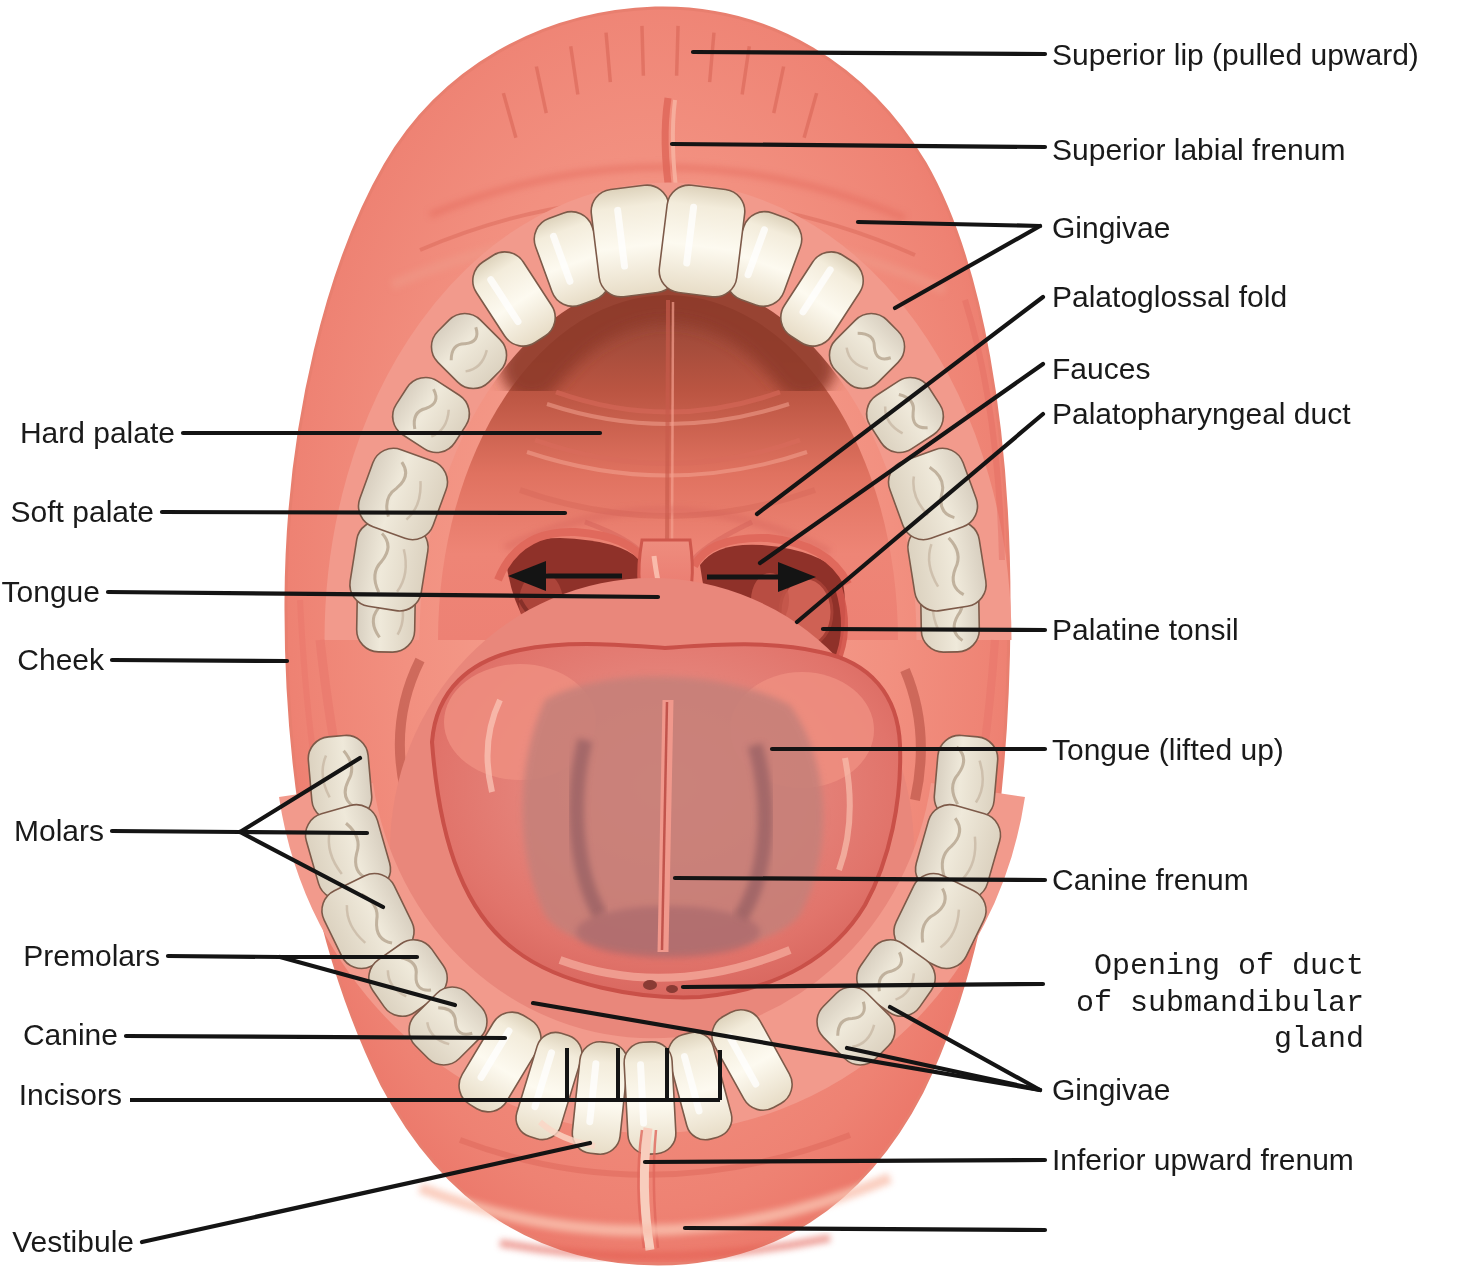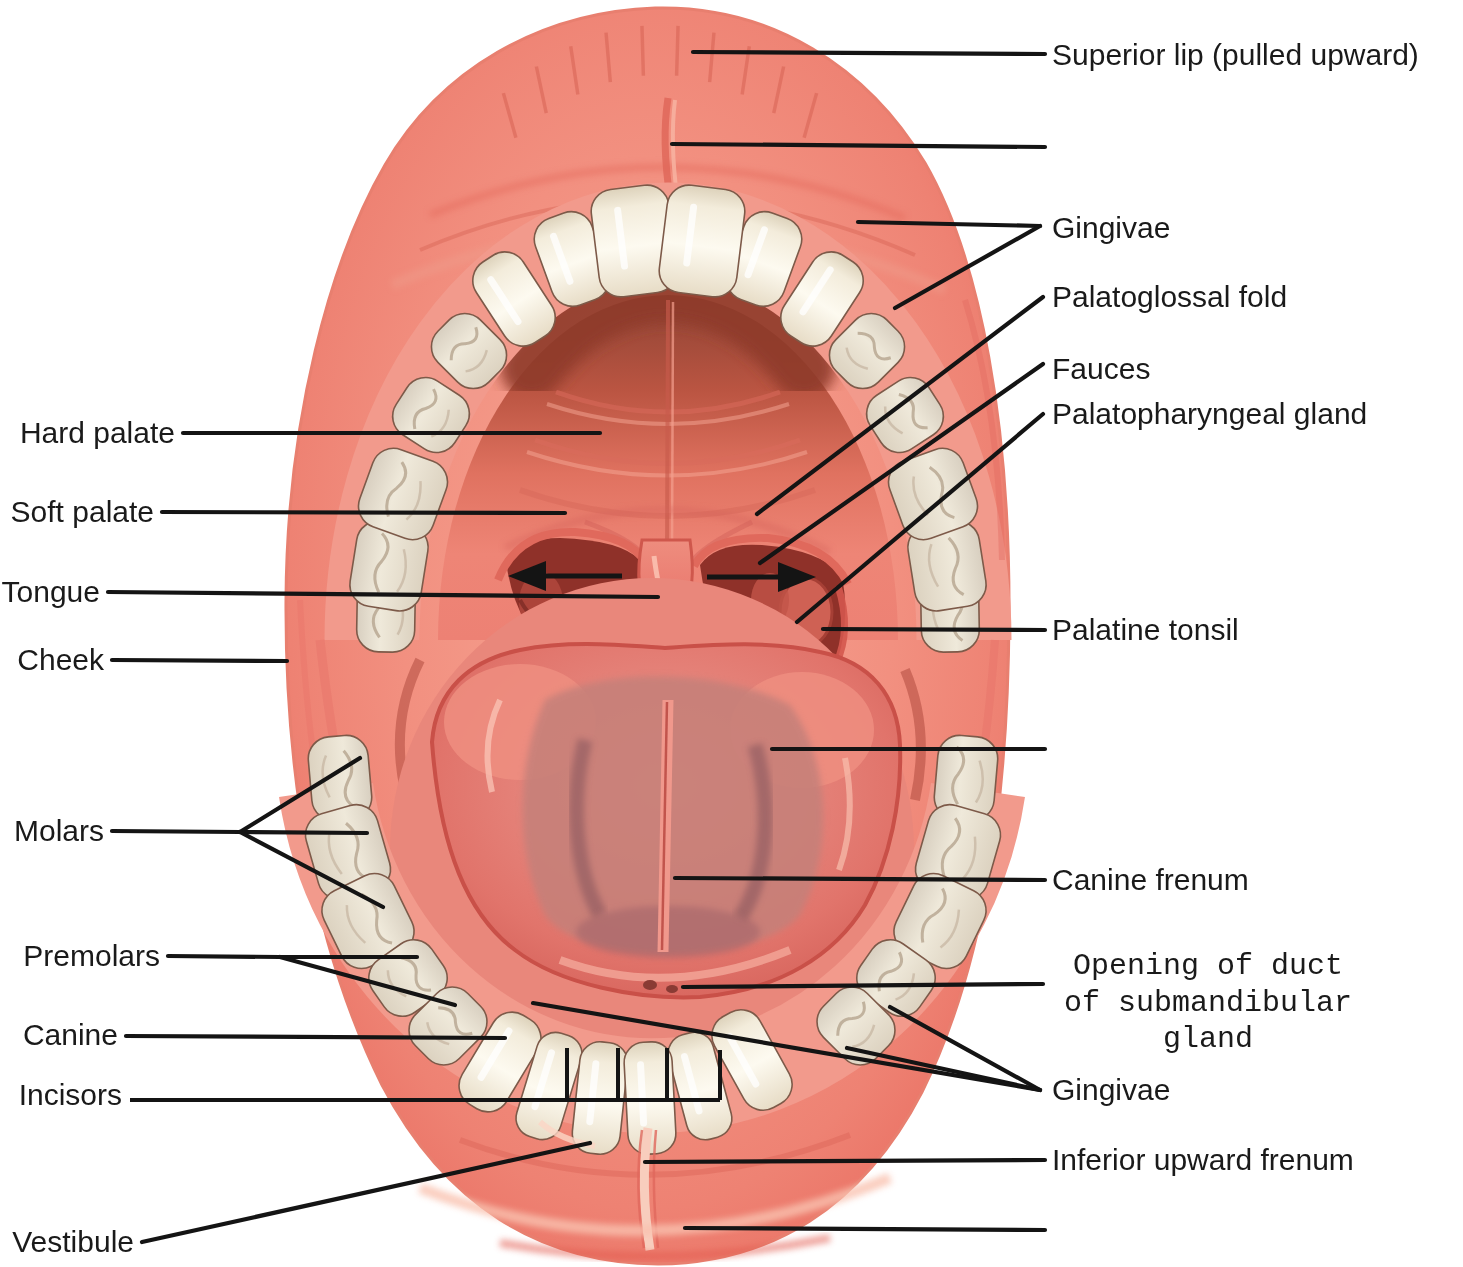--- a/index.html
+++ b/index.html
@@ -2,21 +2,21 @@
 <html><head>
 <meta charset="utf-8">
 <style>
   html,body{margin:0;padding:0;background:#fff;}
   #stage{position:relative;width:1463px;height:1267px;background:#fff;overflow:hidden;
          font-family:"Liberation Sans","DejaVu Sans",sans-serif;}
   #art{position:absolute;left:0;top:0;}
   .lbl{position:absolute;font-size:30px;line-height:1.2;color:#1a1a1a;white-space:nowrap;
        transform:translateY(-50%);}
   .lbl.left{text-align:left;}
-  .lbl.right{text-align:center;}
+  .lbl.right{text-align:right;}
   .lbl.wrap{white-space:normal;max-width:312px;line-height:1.22;font-family:Liberation Mono, monospace;}
 </style>
 </head>
 <body>
 
 <div id="stage">
 
   <svg id="art" width="1463" height="1267" viewBox="0 0 1463 1267">
     <defs>
       <radialGradient id="lipGrad" cx="50%" cy="46%" r="62%">
@@ -367,22 +367,24 @@
   <div class="lbl left" style="right:1309px;top:512px">Soft palate</div>
   <div class="lbl left" style="right:1363px;top:592px">Tongue</div>
   <div class="lbl left" style="right:1359px;top:660px">Cheek</div>
   <div class="lbl left" style="right:1359px;top:831px">Molars</div>
   <div class="lbl left" style="right:1303px;top:956px">Premolars</div>
   <div class="lbl left" style="right:1345px;top:1035px">Canine</div>
   <div class="lbl left" style="right:1341px;top:1095px">Incisors</div>
   <div class="lbl left" style="right:1329px;top:1242px">Vestibule</div>
 
   <div class="lbl right" style="left:1052px;top:55px">Superior lip (pulled upward)</div>
+  <div class="lbl right" style="left:1052px;top:150px">Superior labial frenum</div>
   <div class="lbl right" style="left:1052px;top:228px">Gingivae</div>
   <div class="lbl right" style="left:1052px;top:297px">Palatoglossal fold</div>
   <div class="lbl right" style="left:1052px;top:369px">Fauces</div>
-  <div class="lbl right" style="left:1052px;top:414px">Palatopharyngeal gland</div>
+  <div class="lbl right" style="left:1052px;top:414px">Palatopharyngeal duct</div>
   <div class="lbl right" style="left:1052px;top:630px">Palatine tonsil</div>
+  <div class="lbl right" style="left:1052px;top:750px">Tongue (lifted up)</div>
   <div class="lbl right" style="left:1052px;top:880px">Canine frenum</div>
   <div class="lbl right wrap" style="left:1052px;top:1003px">Opening of duct of submandibular gland</div>
   <div class="lbl right" style="left:1052px;top:1090px">Gingivae</div>
   <div class="lbl right" style="left:1052px;top:1160px">Inferior upward frenum</div>
 </div>
 
 </body></html>

